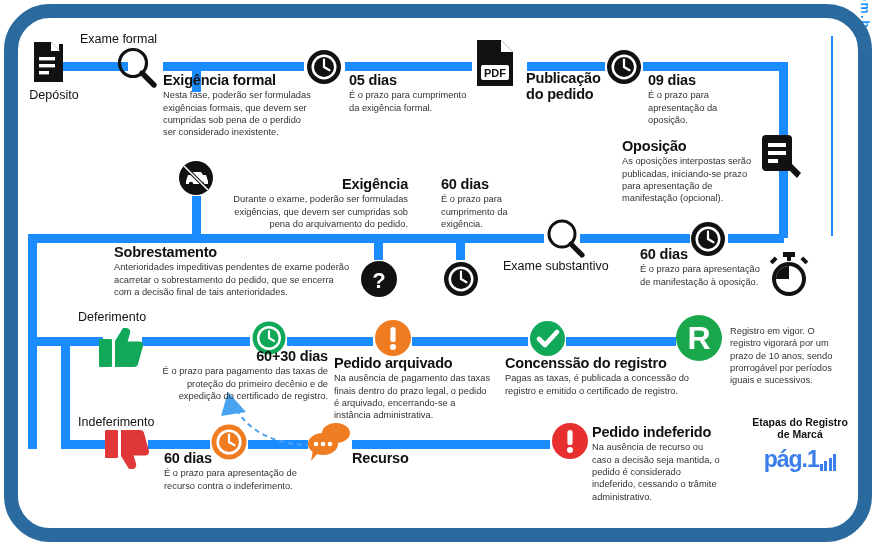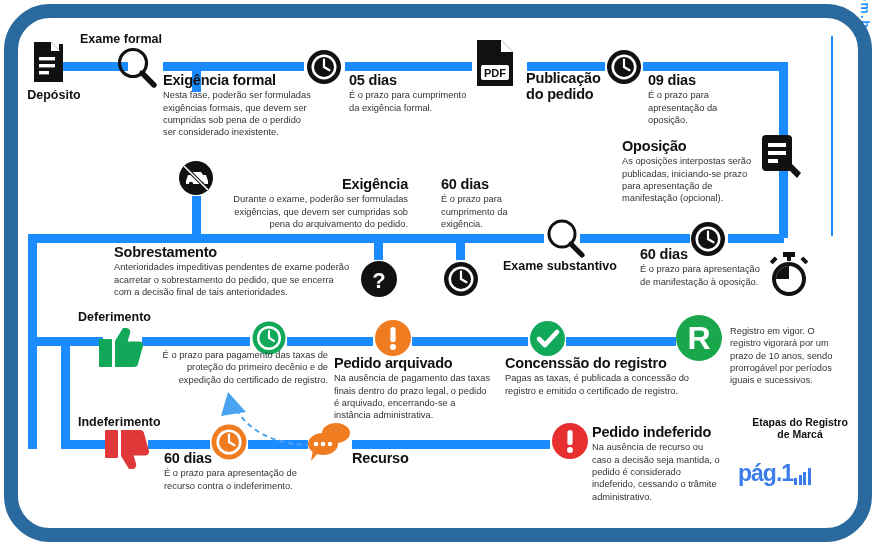--- a/index.html
+++ b/index.html
@@ -34,37 +34,37 @@
   .ln{position:absolute;background:#1a8cff;}
   .lnh{height:9px;}
   .lnv{width:9px;}
 
   
   .blk{position:absolute;}
   .h1{font-size:13.5px;font-weight:700;color:#111;line-height:1.12;letter-spacing:-.2px;}
   .h1big{font-size:14.5px;}
   .bd{font-size:9.3px;color:#333;line-height:1.33;margin-top:1px;}
   .bd-r{text-align:right;}
-  .cap{font-size:12.5px;font-weight:700;color:#111;}
+  .cap{font-size:12.5px;font-weight:400;color:#111;}
 
   
   .node{position:absolute;border-radius:50%;display:flex;align-items:center;justify-content:center;}
   .node svg{display:block;}
 
   
   .rbadge{
     position:absolute;width:46px;height:46px;border-radius:50%;
     background:#1aa64b;color:#fff;font-size:32px;font-weight:700;
     display:flex;align-items:center;justify-content:center;line-height:1;
   }
 
   
   .flogo{position:absolute;text-align:center;}
   .flogo .ftitle{font-size:10.5px;font-weight:700;color:#111;line-height:1.18;}
-  .logomark{margin-top:21px;display:flex;align-items:flex-end;gap:1px;}
+  .logomark{margin-top:7px;display:flex;align-items:flex-end;justify-content:center;gap:1px;}
   .logotext{font-size:23px;font-weight:700;color:#3b7dea;line-height:1;letter-spacing:-1px;}
   .logobars{display:flex;align-items:flex-end;gap:1.5px;height:17px;}
   .logobars i{display:block;width:3px;background:#3b7dea;}
 </style>
 </head>
 <body>
 
 <div id="stage">
 
   <div class="ln lnh" style="left:60px;top:62px;width:68px;"></div>
@@ -340,20 +340,21 @@
   <div class="blk" style="left:640px;top:246px;width:126px;">
     <div class="h1 h1big">60 dias</div>
     <div class="bd">É o prazo para apresentação de manifestação à oposição.</div>
   </div>
 
   <div class="blk" style="left:78px;top:310px;width:140px;">
     <div class="cap">Deferimento</div>
   </div>
 
   <div class="blk" style="left:144px;top:348px;width:184px;text-align:right;">
+    <div class="h1 h1big">60+30 dias</div>
     <div class="bd bd-r">É o prazo para pagamento das taxas de proteção do primeiro decênio e de expedição do certificado de registro.</div>
   </div>
 
   <div class="blk" style="left:334px;top:355px;width:160px;">
     <div class="h1 h1big">Pedido arquivado</div>
     <div class="bd">Na ausência de pagamento das taxas finais dentro do prazo legal, o pedido é arquivado, encerrando-se a instância administrativa.</div>
   </div>
 
   <div class="blk" style="left:505px;top:355px;width:206px;">
     <div class="h1 h1big">Concenssão do registro</div>

